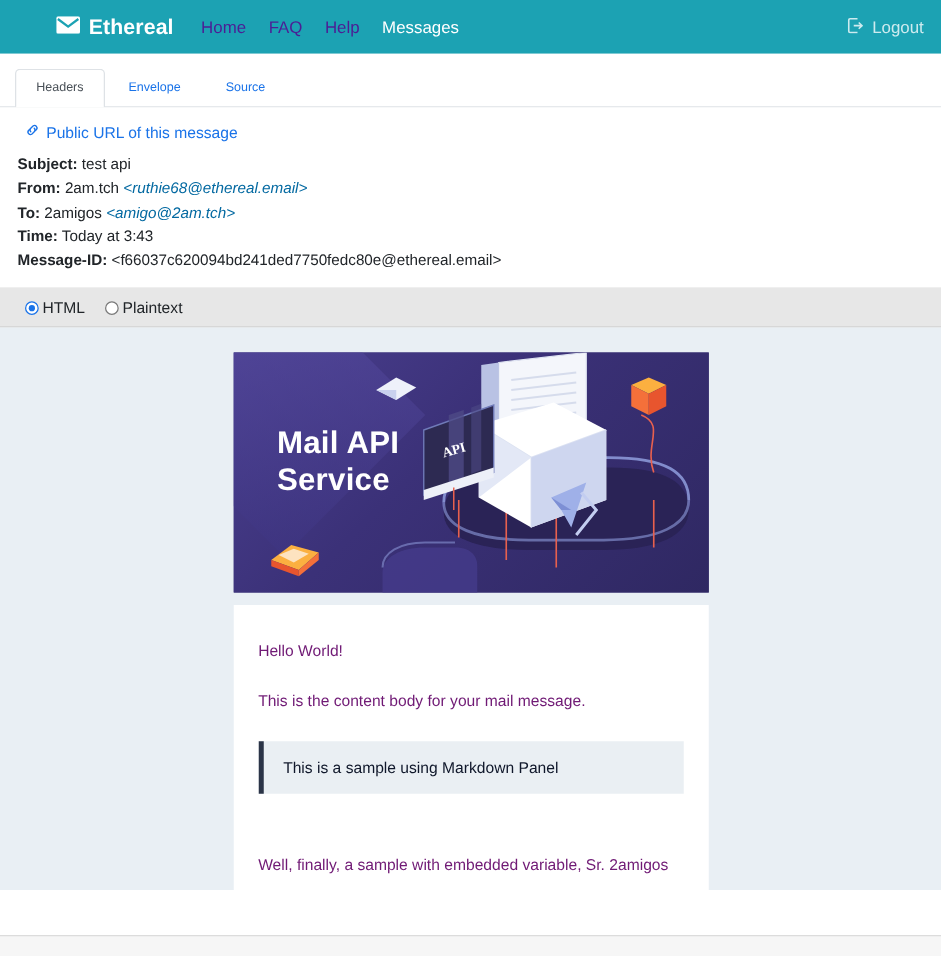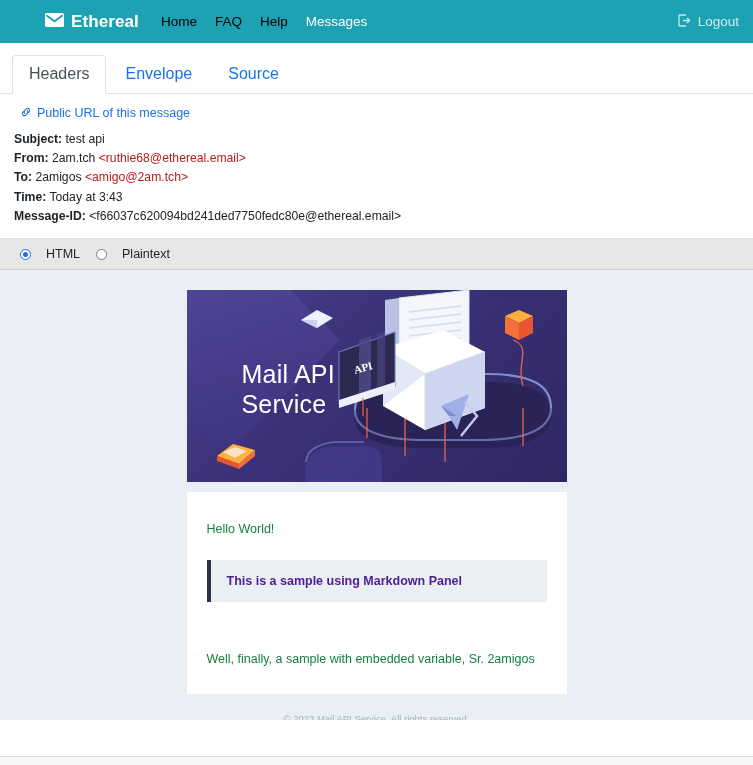--- a/index.html
+++ b/index.html
@@ -22,40 +22,40 @@
     padding: 0 14px 0 18px;
   }
   .brand {
     display: flex; align-items: center; gap: 7px;
     color: #fff; font-size: 17px; font-weight: bold;
     margin-right: 22px; letter-spacing: .1px; padding-left: 27px;
   }
   .brand .env-icon { display: block; }
   .nav-links { display: flex; align-items: center; gap: 18px; }
   .nav-link {
-    color: #000000; font-size: 13.5px; text-decoration: none;
+    color: #4c1d95; font-size: 13.5px; text-decoration: none;
     cursor: pointer;
   }
   .nav-link.active { color: #ffffff; font-weight: normal; }
   .nav-right { margin-left: auto; display: flex; align-items: center; gap: 5px; }
   .logout-link {
     color: #cdebef; font-size: 13.5px; display: flex;
     align-items: center; gap: 6px; cursor: pointer; text-decoration: none; padding-left: 14px;
   }
 
   
   .tabs-wrap {
     background: #fff;
     padding: 12px 12px 0 12px;
     border-bottom: 1px solid #dee2e6;
   }
   .tabs { display: flex; align-items: flex-end; gap: 2px; }
   .tab {
     padding: 8px 16px 8px 16px;
-    font-size: 16px;
+    font-size: 10px;
     color: #1a73e8;
     cursor: pointer;
     border: 1px solid transparent;
     border-radius: 4px 4px 0 0;
     margin-bottom: -1px;
     background: transparent;
     line-height: 1.3;
   }
   .tab.active {
     color: #495057;
@@ -74,31 +74,31 @@
     display: inline-flex; align-items: center; gap: 5px;
     margin: 0 0 9px 6px; cursor: pointer;
   }
   .hdr-row {
     font-size: 12.2px;
     line-height: 1.58;
     color: #212529;
     white-space: nowrap;
   }
   .hdr-row b { font-weight: bold; text-align: center; }
-  .addr { color: #b91c1c; }
+  .addr { color: #0369a1; font-style: italic; }
 
   
   .format-bar {
     background: #e7e7e7;
     border-bottom: 1px solid #d2d2d2;
     padding: 8px 12px 8px 20px;
     display: flex; align-items: center; gap: 16px;
   }
   .radio-opt {
-    display: inline-flex; align-items: center; gap: 15px;
+    display: inline-flex; align-items: center; gap: 3px;
     font-size: 12.5px; color: #212529; cursor: pointer;
   }
   .radio {
     width: 11px; height: 11px; border-radius: 50%;
     border: 1px solid #7a7a7a; background: #fff;
     display: inline-block; position: relative; flex: none;
   }
   .radio.checked { border-color: #1a73e8; background: #ffffff; }
   .radio.checked::after {
     content: ""; position: absolute; left: 2px; top: 2px;
@@ -123,50 +123,48 @@
       linear-gradient(135deg, #4a3f8f 0%, #3b3178 42%, #2f2862 100%);
   }
   .hero .hero-tri {
     position: absolute; left: -40px; top: -30px;
     width: 160px; height: 160px;
     background: linear-gradient(135deg, #5b4fa6 0%, #3e3582 100%);
     transform: rotate(45deg);
     opacity: .55;
   }
   .hero .hero-title {
-    position: absolute; left: 35px; top: 70px;
-    color: #ffffff; font-weight: normal; font-size: 25px;
+    position: absolute; left: 35px; top: 58px;
+    color: #ffffff; font-weight: bold; font-size: 25px;
     line-height: 1.18; letter-spacing: .2px;
     white-space: pre-line;
     text-align: left;
-    margin-left: 20px;
   }
   .hero svg { position: absolute; right: 0; top: 0; }
 
   .body-card {
     background: #ffffff;
     width: 380px;
     padding: 28px 20px 26px 20px;
     margin-top: 10px;
   }
   .body-card p {
     margin: 0 0 22px 0;
-    color: #15803d;
+    color: #701a75;
     font-size: 12.5px;
     line-height: 1.45;
   }
   .body-card p:last-child { margin-bottom: 0; margin-top: 48px; }
   .md-panel {
     background: #eaeff3;
     border-left: 4px solid #2b3447;
     padding: 14px 14px 14px 16px;
     margin: 0 0 22px 0;
-    color: #4c1d95;
+    color: #0f172a;
     font-size: 12.5px;
-    font-weight: bold;
   }
   .email-footer {
     text-align: center;
     color: #aab0bb;
     font-size: 9.5px;
     padding: 19px 0 0 0;
   }
 
   
   .spacer-white { background:#fff; height: 36px; }
@@ -339,20 +337,21 @@
         <path d="M14 34 C14 22 28 14 48 14 L72 14 C86 14 90 22 90 30 L90 60 L14 60 Z" fill="#453c8c" opacity=".75"></path>
         <path d="M14 30 C14 18 28 10 48 10 L72 10" fill="none" stroke="#8f9ddd" stroke-width="1.6" opacity=".55"></path>
       </svg>
 
       <div class="hero-title">Mail API
 Service</div>
     </div>
 
     <div class="body-card">
       <p>Hello World!</p>
+      <p>This is the content body for your mail message.</p>
       <div class="md-panel">This is a sample using Markdown Panel</div>
       <p>Well, finally, a sample with embedded variable, Sr. 2amigos</p>
     </div>
 
     <div class="email-footer">© 2023 Mail API Service. All rights reserved.</div>
   </div>
 </div>
 
 <div class="spacer-white"></div>
 <div class="page-footer">

